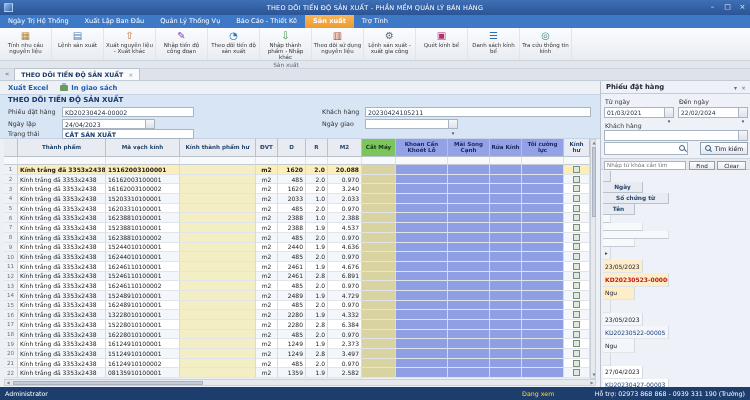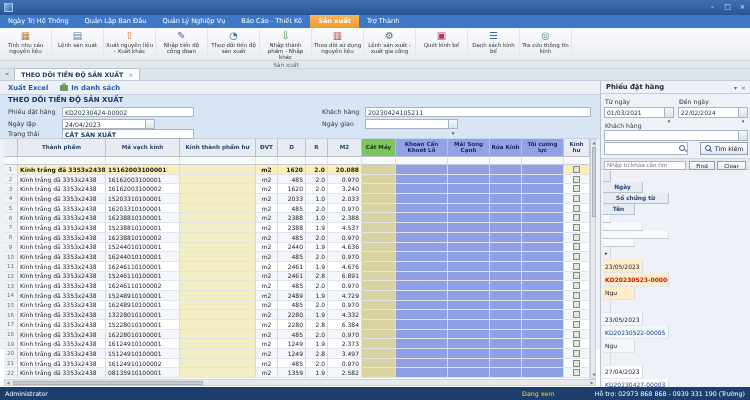--- a/index.html
+++ b/index.html
@@ -20,21 +20,21 @@
   .ric{height:12px;font-size:10px;line-height:12px}
   .rlabel{font-size:5.5px;line-height:1.1;text-align:center;color:#333}
   #ribbon-strip{position:absolute;top:61px;left:0;width:750px;height:8px;background:#e2e7ee;border-bottom:1px solid #cdd4dc}
   #ribbon-strip span{display:block;width:572px;text-align:center;font-size:5.8px;line-height:8px;color:#667}
   
   #tabstrip{position:absolute;top:69px;left:0;width:750px;height:12px;background:#dde3ea;border-bottom:1px solid #c3cbd4;display:flex;align-items:flex-end}
   .nav-arrows{font-size:7px;color:#55708e;padding:0 5px;line-height:12px}
   #doc-tab{height:12px;background:#f8fafc;border:1px solid #b9c2cc;border-bottom:none;display:flex;align-items:center;padding:0 6px;font-size:6.2px;color:#1f3a66;font-weight:bold;gap:5px}
   #doc-tab .x{color:#8a93a0;font-weight:normal;font-size:6px}
   
-  #content{position:absolute;top:81px;left:0;width:750px;height:268px;background:#edf1f6}
+  #content{position:absolute;top:81px;left:0;width:750px;height:306px;background:#edf1f6}
   #main{position:absolute;left:0;top:0;width:600px;height:306px}
   #side{position:absolute;left:600px;top:0;width:150px;height:306px;background:#eef2f8;border-left:1px solid #b9c2cc}
   
   #actions{position:absolute;left:8px;top:1px;height:12px;display:flex;gap:12px;align-items:center}
   .link{font-size:6.8px;color:#1b5db8;font-weight:bold;display:flex;align-items:center;gap:3px}
   .printer-icon{width:8px;height:6px;background:#6a9a5f;border-radius:1px;position:relative;display:inline-block}
   .printer-icon::before{content:"";position:absolute;left:2px;top:-2px;width:4px;height:2px;background:#9fb3c8}
   
   #form{position:absolute;left:0;top:13px;width:600px;height:45px;background:#d8e5f4;border-top:1px solid #c5d3e4;border-bottom:1px solid #c5d3e4}
   .fh{position:absolute;left:8px;top:1px;font-size:7px;font-weight:bold;color:#16386e}
@@ -94,35 +94,36 @@
   #statusbar{position:absolute;left:0;top:387px;width:750px;height:13px;background:#1d3d6d;color:#fff;font-size:6.3px}
   #status-user{position:absolute;left:5px;line-height:13px}
   #status-note{position:absolute;left:522px;line-height:13px;color:#ffd23e}
   #status-support{position:absolute;right:5px;line-height:13px}
 </style>
 </head>
 <body>
 
 <div id="titlebar">
   <div id="app-icon"></div>
+  <div id="win-title">THEO DÕI TIẾN ĐỘ SẢN XUẤT  -  PHẦN MỀM QUẢN LÝ BÁN HÀNG</div>
   <div id="win-controls">
     <div class="wbtn">–</div>
     <div class="wbtn">□</div>
     <div class="wbtn">×</div>
   </div>
 </div>
 
 <div id="menubar">
     <div id="menubar-tabs" style="display:flex">
       <div class="mtab">Ngày Trị Hệ Thống</div>
-      <div class="mtab">Quản Lập Ban Đầu</div>
-      <div class="mtab">Quản Lý Nghiệp Vụ</div>
+      <div class="mtab">Xuất Lập Ban Đầu</div>
+      <div class="mtab">Quản Lý Thống Vụ</div>
       <div class="mtab">Báo Cáo - Thiết Kê</div>
       <div class="mtab active">Sản xuất</div>
-      <div class="mtab">Trợ Thành</div>
+      <div class="mtab">Trợ Tính</div>
     </div>
   </div>
 
 <div id="ribbon">
     <div id="ribbon-buttons" style="display:flex">
       <div class="rbtn">
         <div class="ric" style="color: rgb(181, 129, 46);">▦</div>
         <div class="rlabel">Tính nhu cầu nguyên liệu</div>
       </div>
       <div class="rbtn">
@@ -178,21 +179,21 @@
     <span class="x">×</span>
   </div>
 </div>
 
 <div id="content">
   <div id="main">
     <div id="actions">
       <span class="link">Xuất Excel</span>
       <span class="link">
         <span class="printer-icon"></span>
-        <span>In danh sách</span>
+        <span>In giao sách</span>
       </span>
     </div>
     <div id="form">
       <div class="fh">THEO DÕI TIẾN ĐỘ SẢN XUẤT</div>
       <div class="flabel" style="left:8px;top:12px">Phiếu đặt hàng</div>
       <input class="finput" style="left: 62px; top: 12px; width: 132px;" value="KD20230424-00002">
       <div class="flabel" style="left:322px;top:12px">Khách hàng</div>
       <input class="finput" style="left: 365px; top: 12px; width: 226px;" value="20230424105211">
       <div class="flabel" style="left:8px;top:24px">Ngày lập</div>
       <input class="finput" style="left: 62px; top: 24px; width: 84px;" value="24/04/2023">

